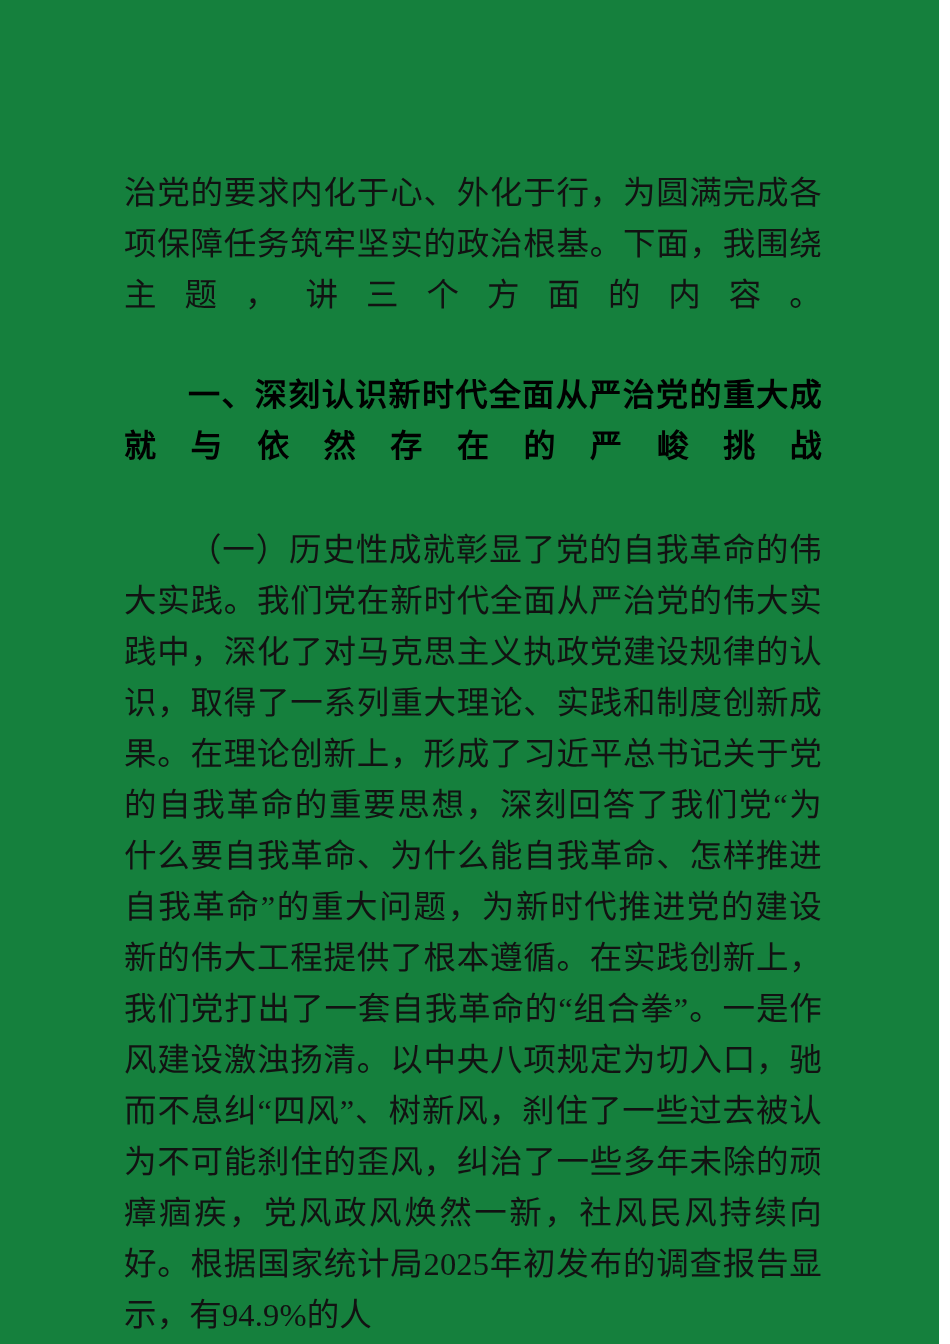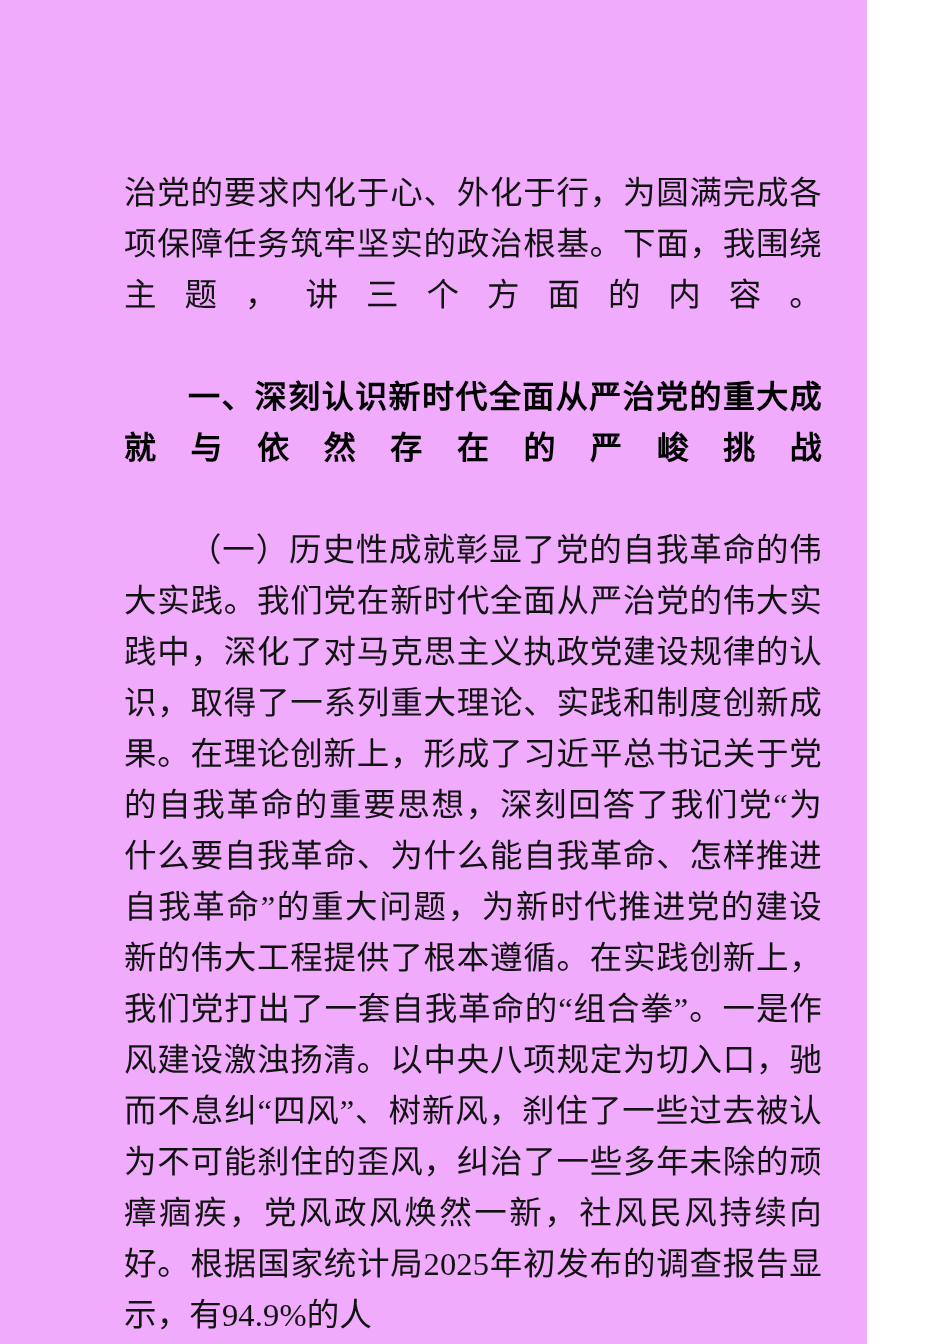--- a/index.html
+++ b/index.html
@@ -9,23 +9,23 @@
     background: #ffffff;
   }
 
   body {
     font-family: "Liberation Serif", "DejaVu Serif", serif;
     color: #000000;
   }
 
   #page {
     position: relative;
-    width: 867px;
+    width: 939px;
     height: 1344px;
-    background: #f0abfc;
+    background: #15803d;
     overflow: hidden;
     box-sizing: border-box;
   }
 
   
   #doc-body {
     position: absolute;
     left: 124px;
     top: 168px;
     width: 698px;
@@ -43,21 +43,21 @@
     font-weight: 400;
     -webkit-font-smoothing: antialiased;
   }
 
   .para.indent {
     text-indent: 65px;
   }
 
   .heading {
     margin: 0;
-    font-family: Liberation Sans, sans-serif;
+    font-family: Liberation Mono, monospace;
     font-size: 32px;
     line-height: 51px;
     letter-spacing: 0.2px;
     font-weight: 700;
     text-indent: 64px;
     text-align: justify;
     text-justify: inter-character;
     color: #000000;
   }
 

